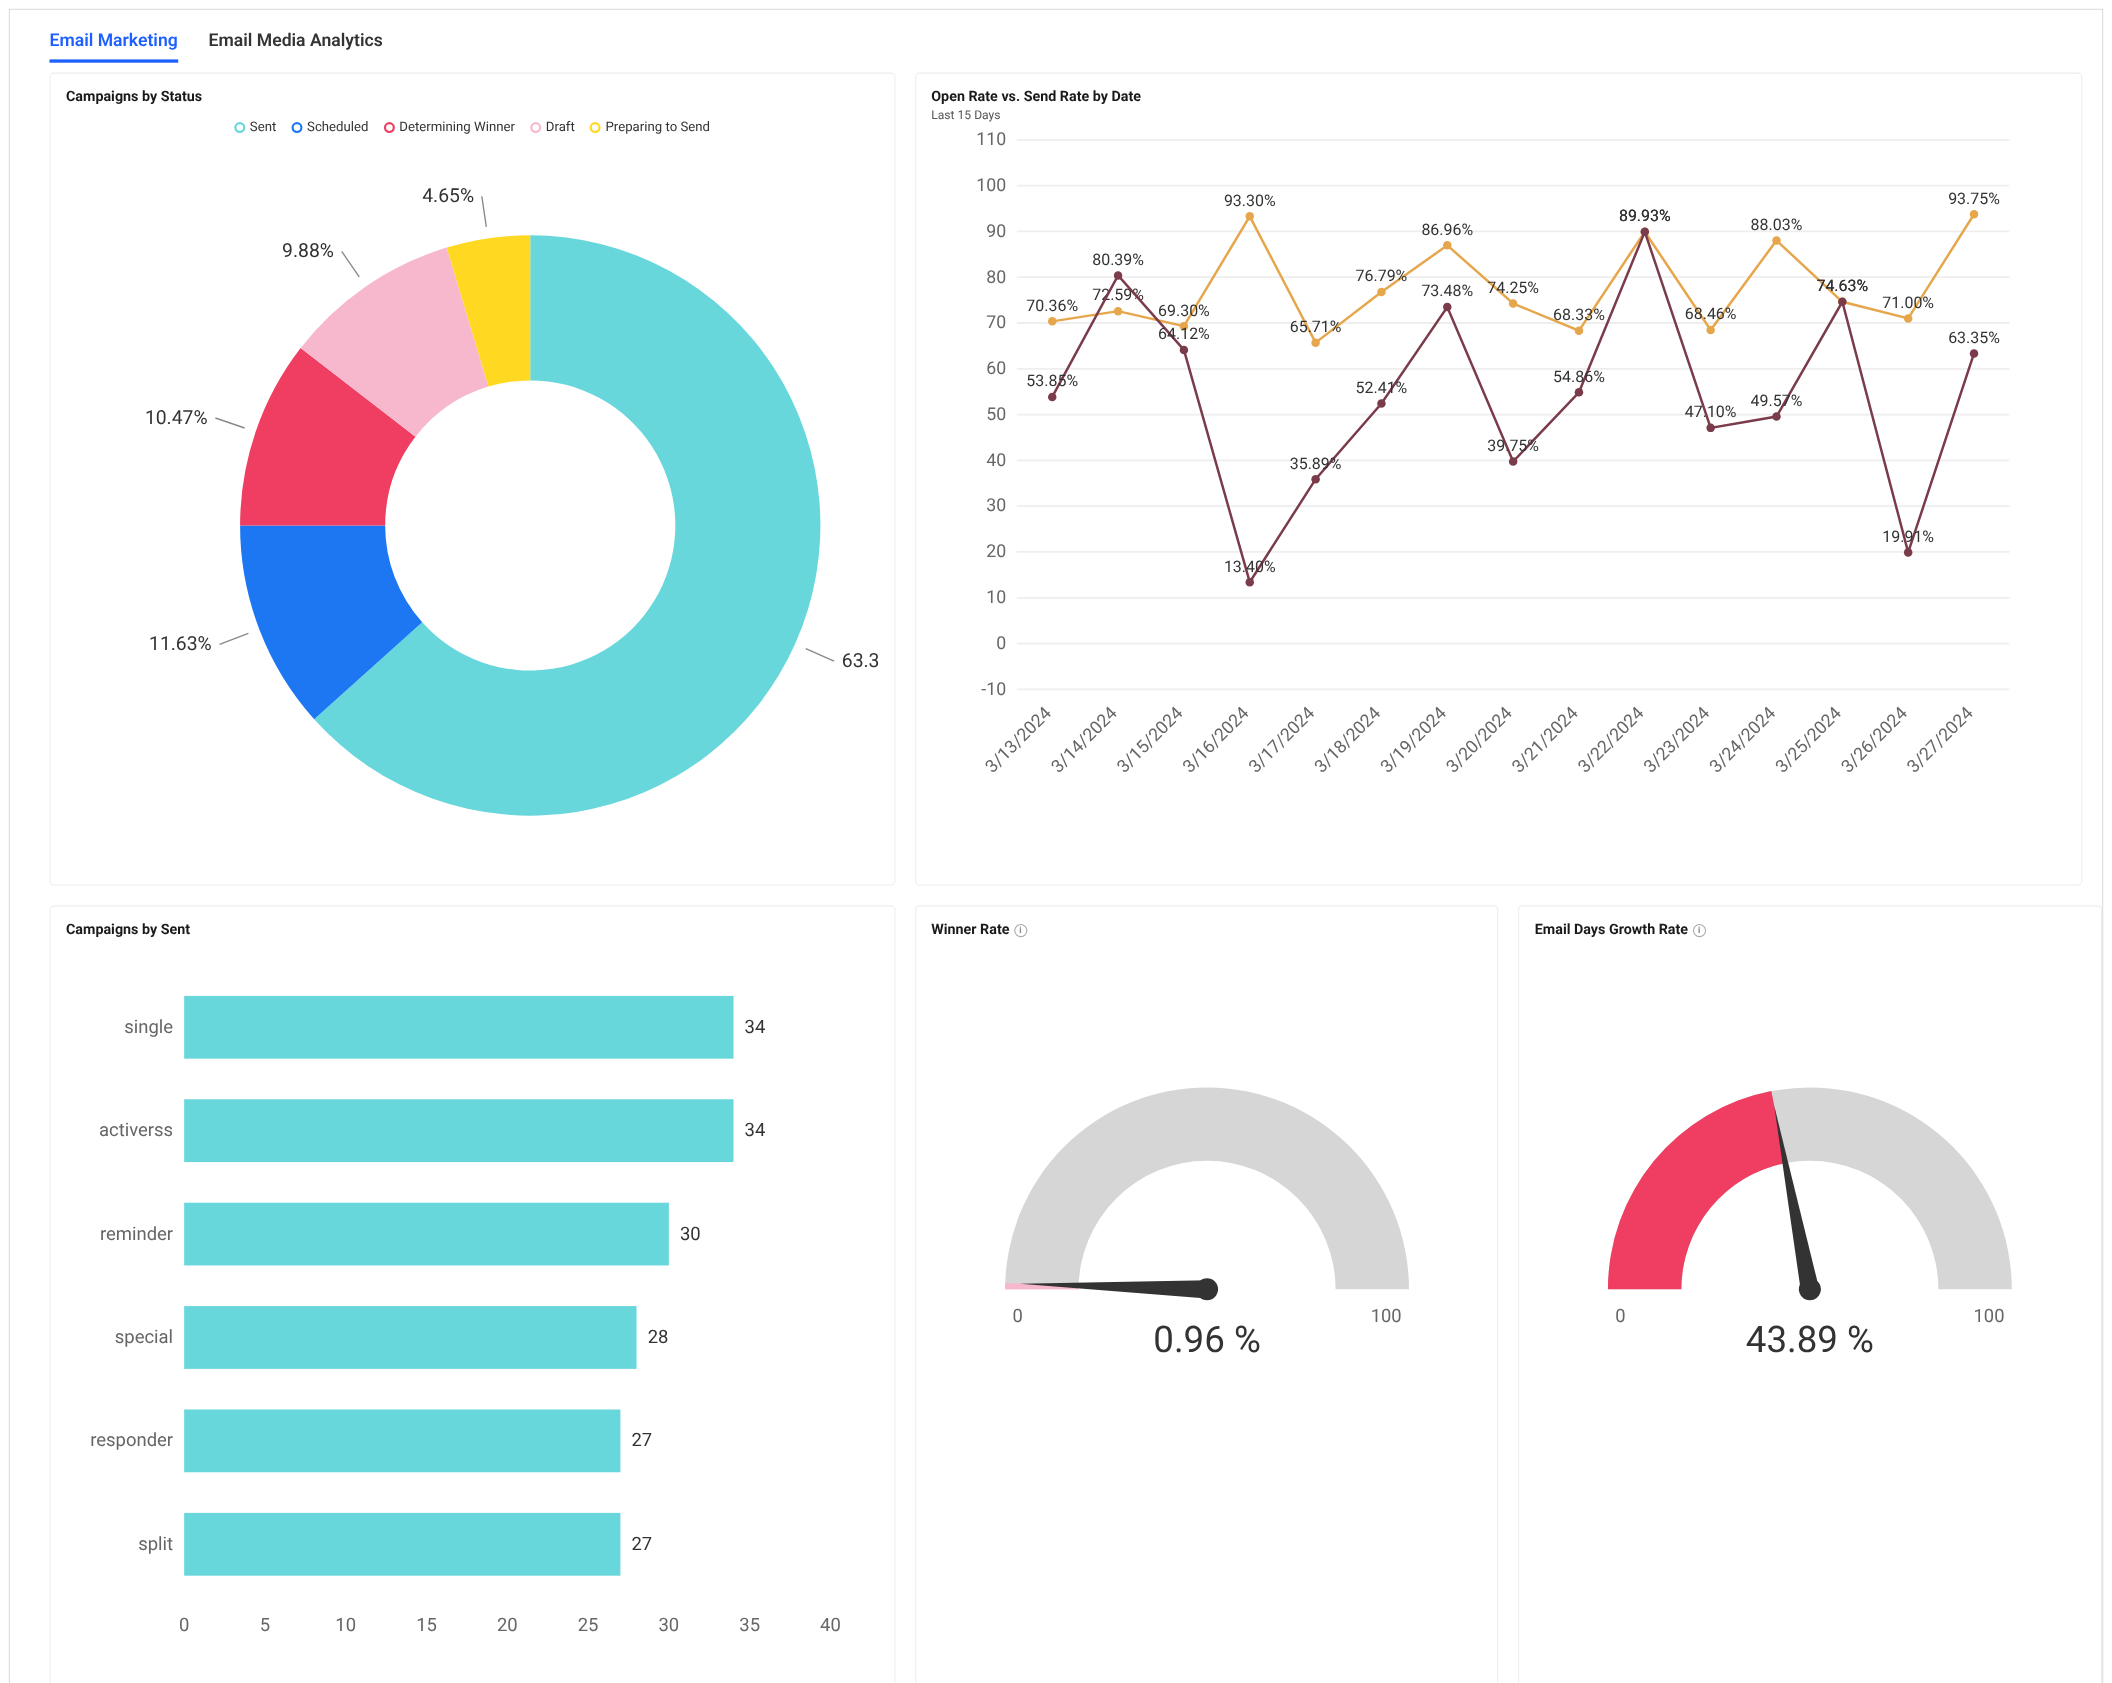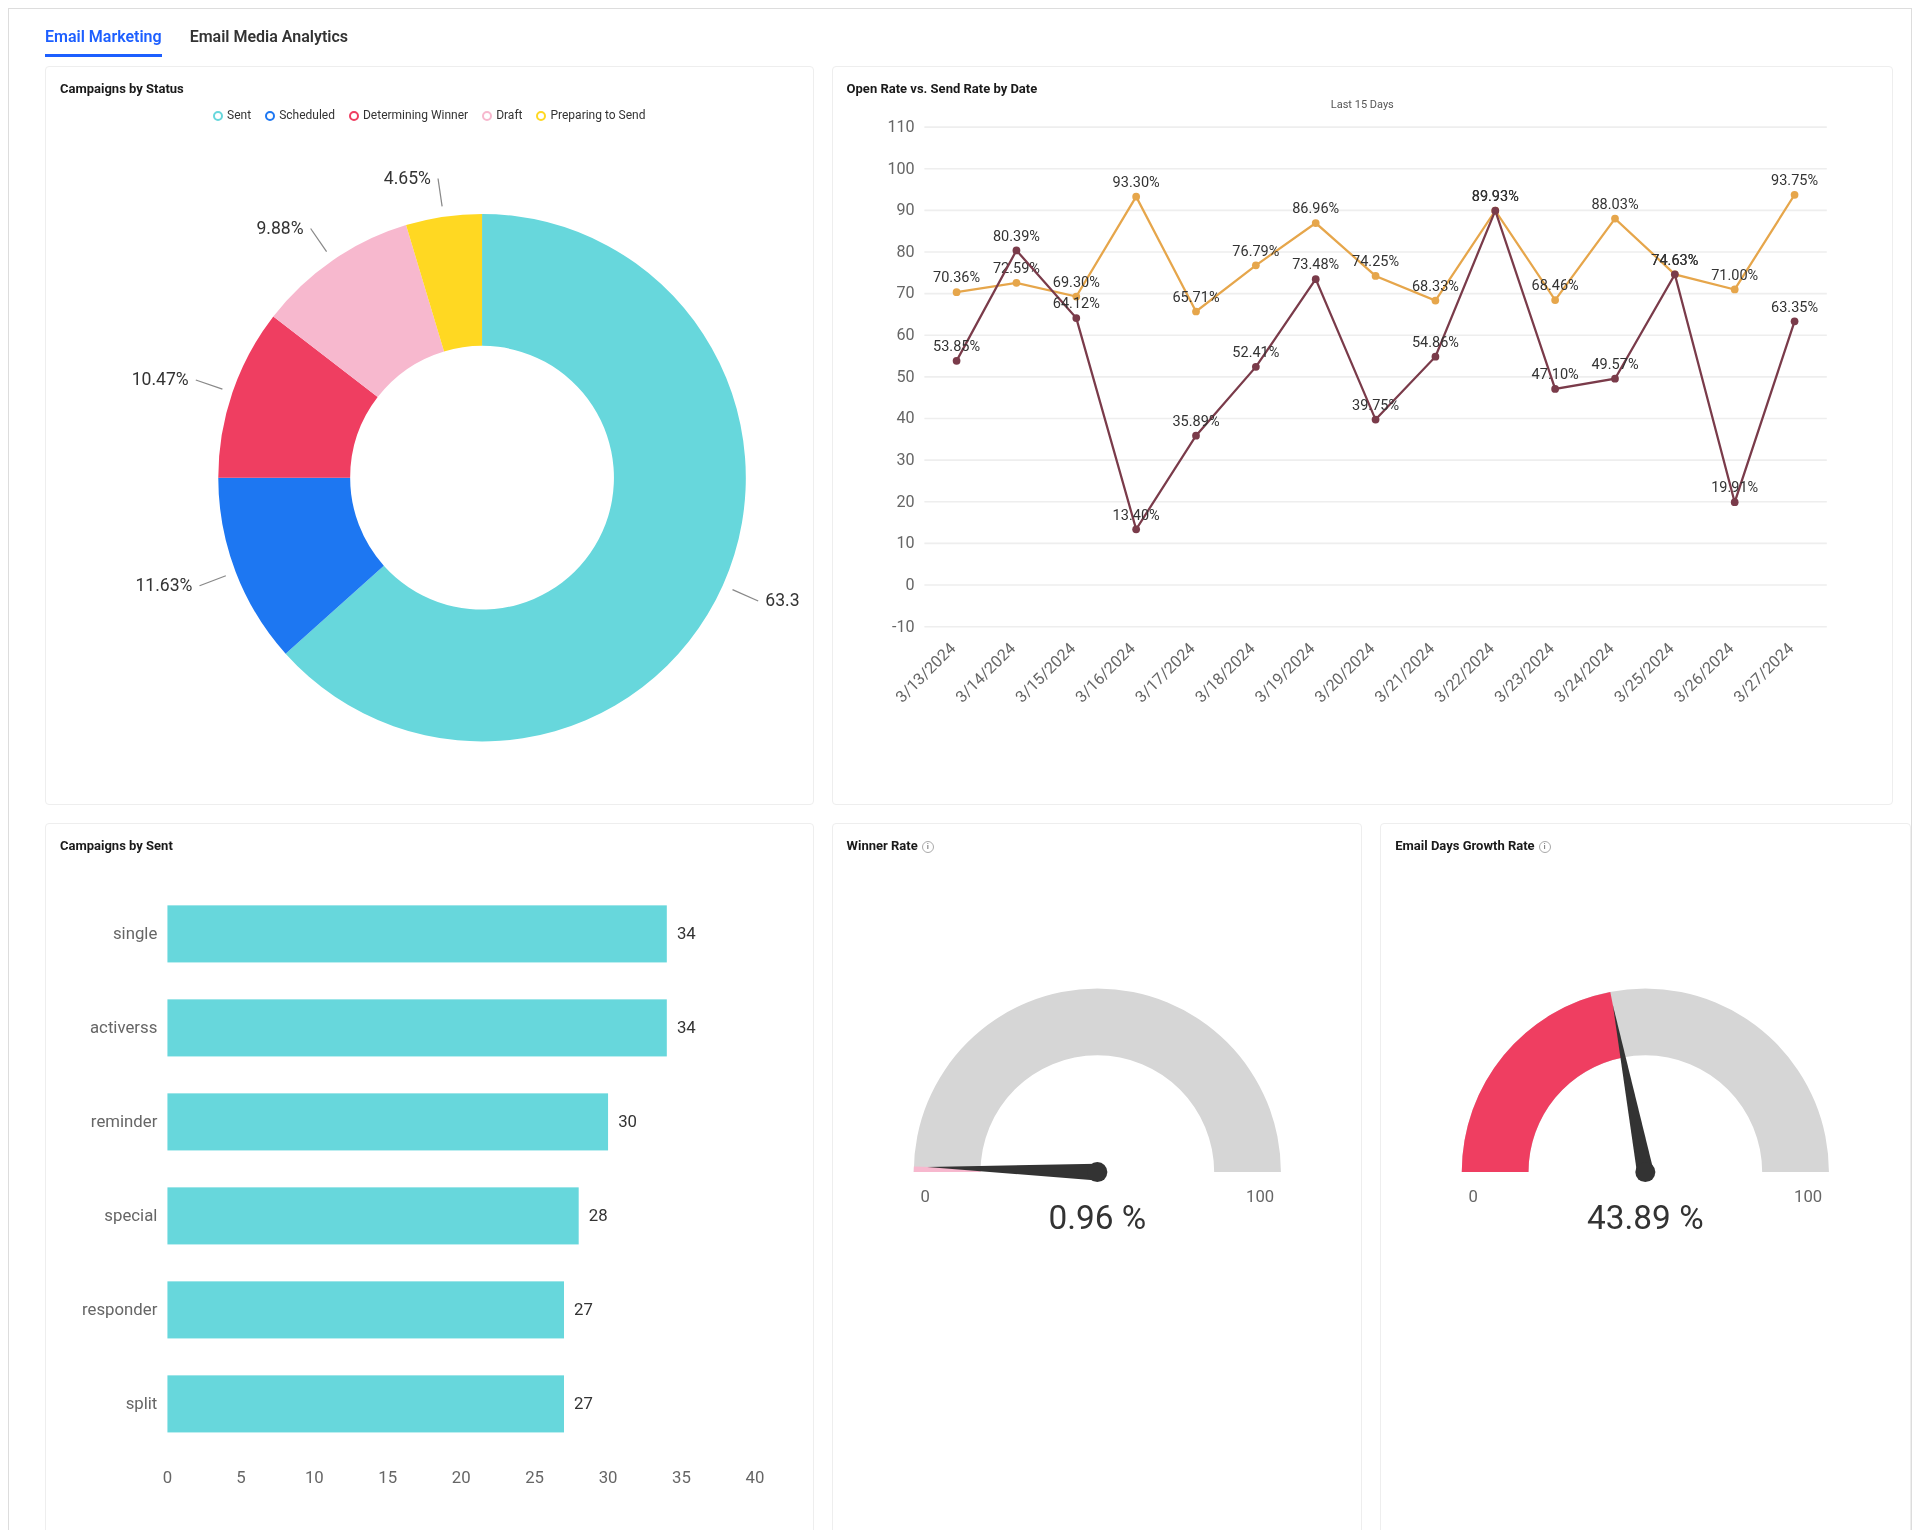--- a/index.html
+++ b/index.html
@@ -5,21 +5,21 @@
   * { box-sizing: border-box; margin: 0; padding: 0; }
   body { font-family: -apple-system, BlinkMacSystemFont, "Segoe UI", Roboto, Arial, sans-serif; background: #fff; color: #1a1a1a; }
   .frame { border: 1px solid #ddd; margin: 8px; padding: 8px 36px 24px 36px; }
   .tabs { display: flex; gap: 28px; border-bottom: 1px solid #fff; margin-bottom: 8px; }
   .tab { font-size: 16px; font-weight: 600; padding: 10px 0 8px; cursor: pointer; color: #333; }
   .tab.active { color: #1d5fff; border-bottom: 3px solid #1d5fff; }
   .grid1 { display: grid; grid-template-columns: 42% 58%; gap: 18px; margin-bottom: 18px; }
   .grid2 { display: grid; grid-template-columns: 42% 29% 29%; gap: 18px; }
   .card { border: 1px solid #eee; border-radius: 4px; padding: 14px 14px 10px 14px; box-shadow: 0 0 0 rgba(0,0,0,0); background:#fff; }
   .card h3 { font-size: 13px; font-weight: 700; margin-bottom: 2px; }
-  .card .sub { font-size: 11px; color: #555; text-align: center; }
+  .card .sub { font-size: 11px; color: #555; }
   .legend-row { display:flex; justify-content:center; gap:14px; font-size:12px; color:#333; margin:12px 0 4px; }
   .lg-dot { display:inline-block; width:10px; height:10px; border-radius:50%; margin-right:4px; vertical-align:middle; border:2px solid; background:#fff; }
   svg { display:block; }
   .tick-text { font-size:10px; fill:#666; }
   .data-label { font-size:10px; fill:#333; }
   .data-label-sm { font-size:9px; fill:#333; }
   .gauge-val { font-size:20px; fill:#333; text-anchor:middle; }
   .info-icon { display:inline-block; width:12px; height:12px; border:1px solid #aaa; border-radius:50%; font-size:8px; line-height:10px; text-align:center; color:#888; vertical-align:middle; margin-left:4px; }
 </style>
 </head>

